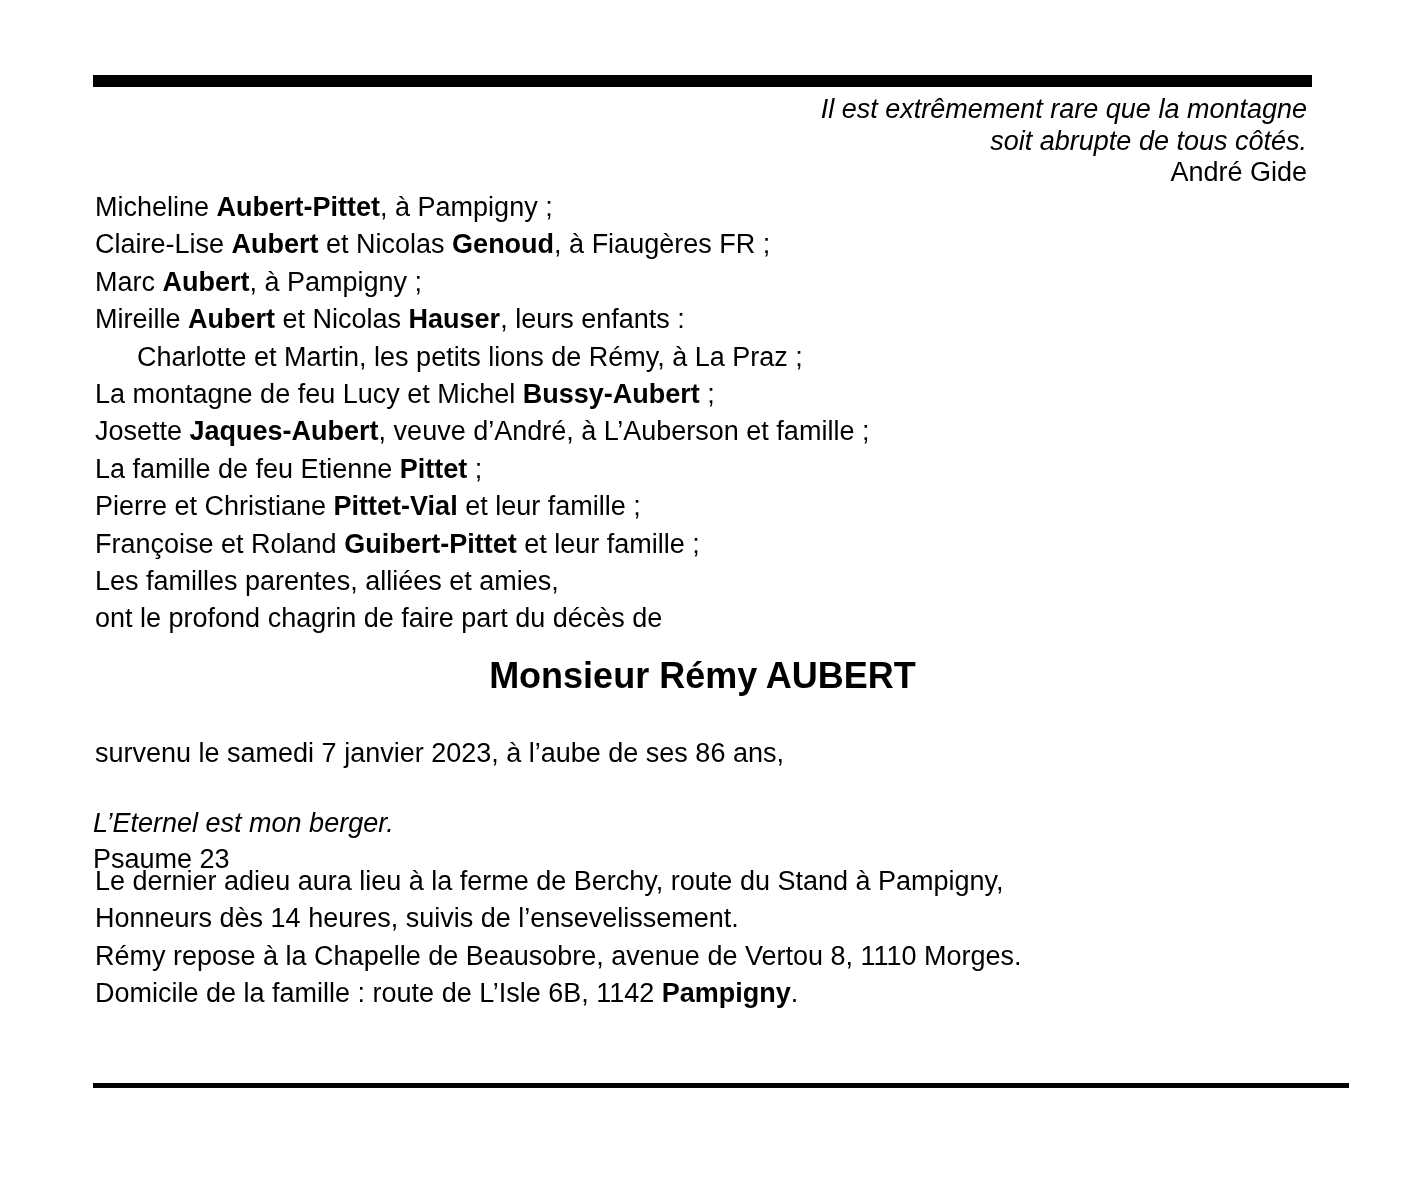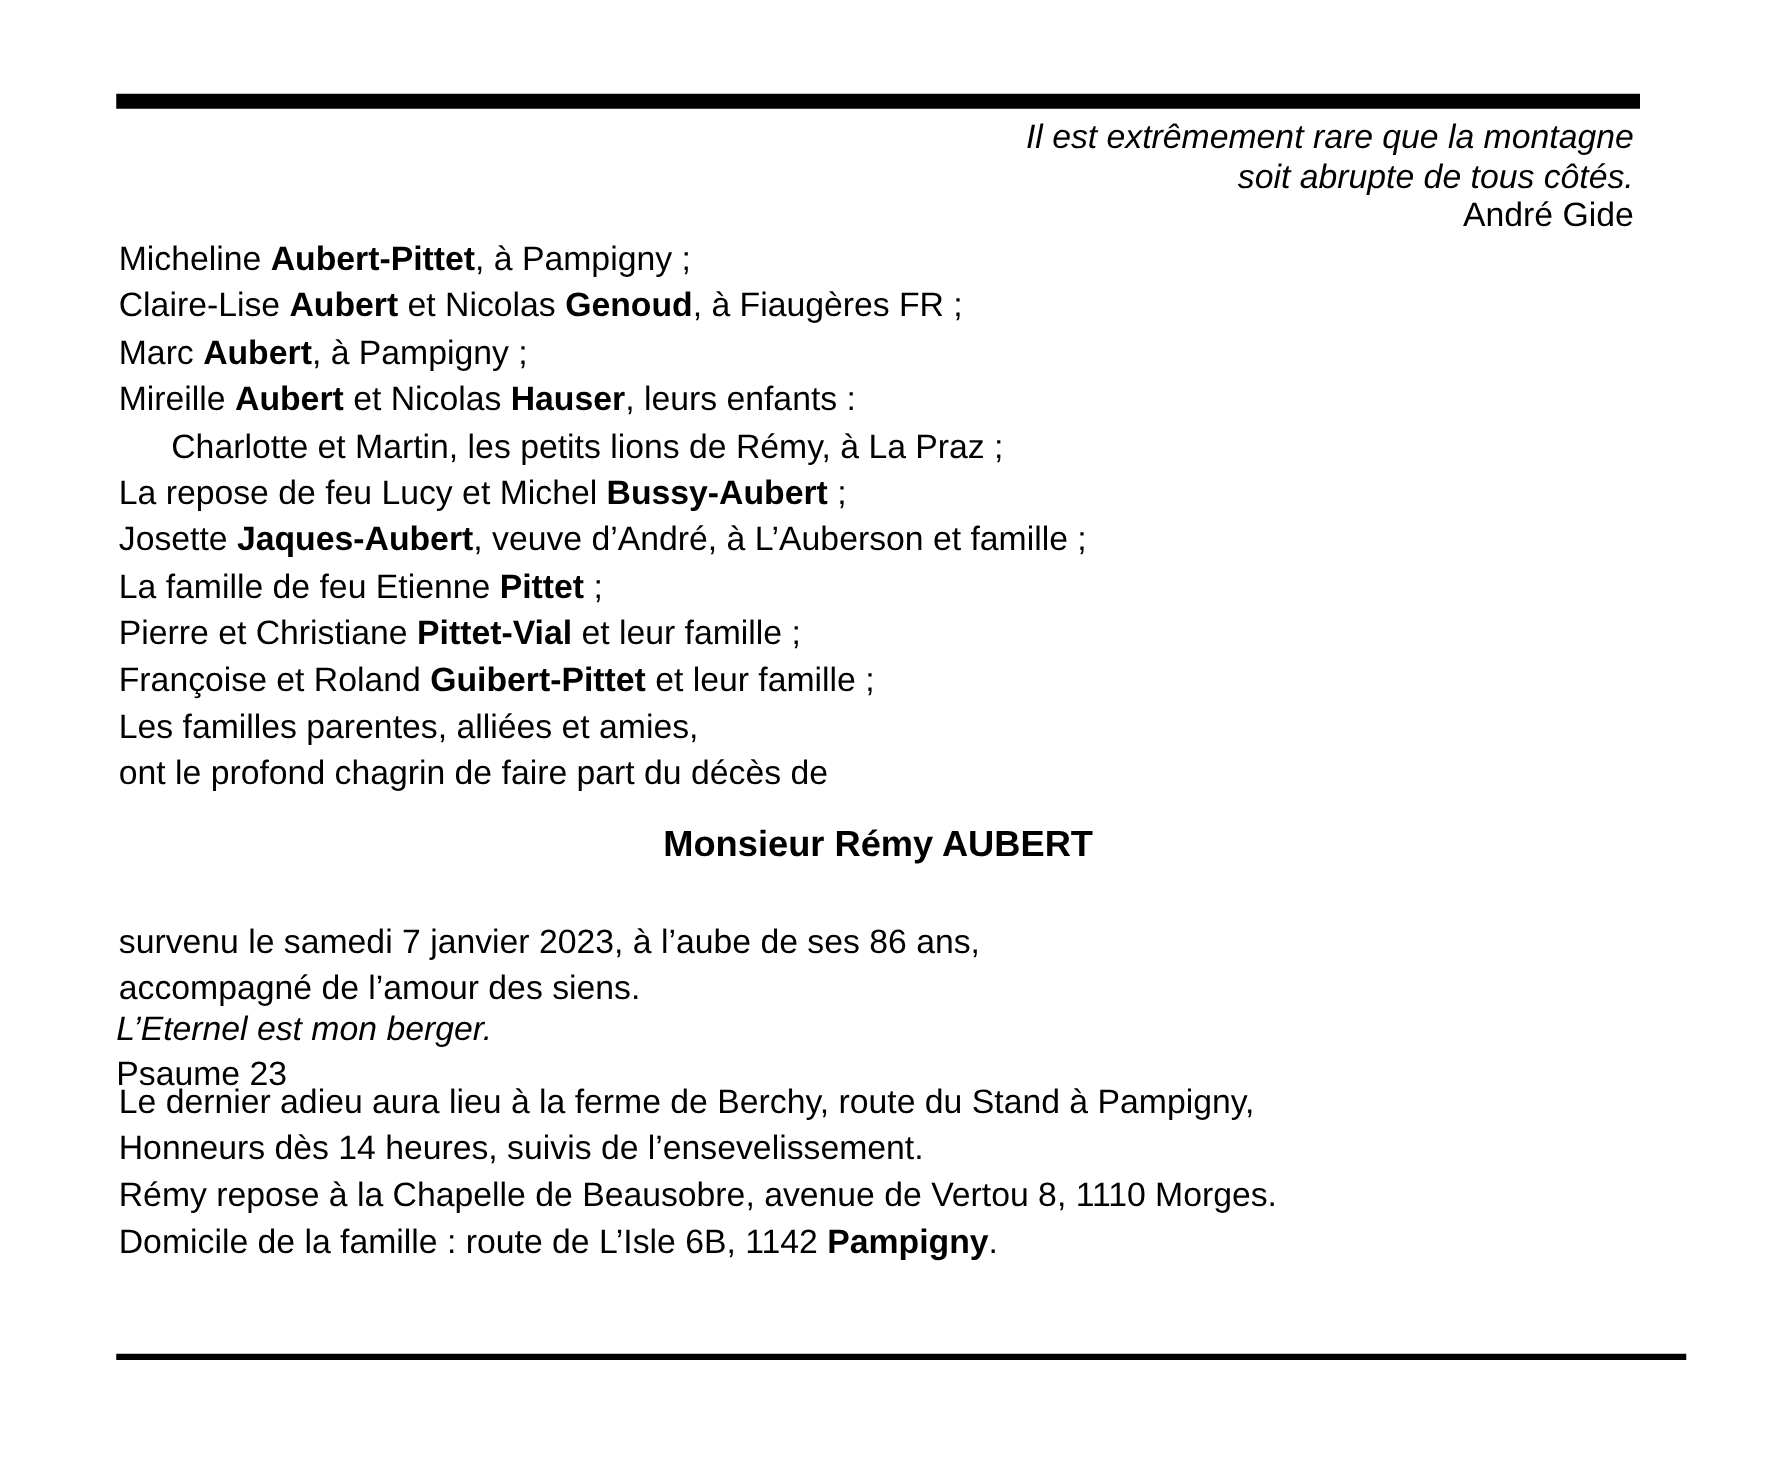--- a/index.html
+++ b/index.html
@@ -57,21 +57,21 @@
   }
   .line.indent {
     padding-left: 42px;
   }
   .deceased-title {
     position: absolute;
     left: 93px;
     top: 656px;
     width: 1219px;
     text-align: center;
-    font-size: 29px;
+    font-size: 36px;
     font-weight: bold;
     line-height: 40px;
   }
   .announcement-block {
     position: absolute;
     left: 95px;
     top: 735px;
     width: 1220px;
     line-height: 37.4px;
     white-space: nowrap;
@@ -113,34 +113,33 @@
     <div class="quote-line">soit abrupte de tous côtés.</div>
     <div class="attribution">André Gide</div>
   </div>
 
   <div class="family-block">
       <div class="line"><span class="seg">Micheline </span><span class="seg-bold">Aubert-Pittet</span><span class="seg">, à Pampigny ;</span></div>
       <div class="line"><span class="seg">Claire-Lise </span><span class="seg-bold">Aubert</span><span class="seg"> et Nicolas </span><span class="seg-bold">Genoud</span><span class="seg">, à Fiaugères FR ;</span></div>
       <div class="line"><span class="seg">Marc </span><span class="seg-bold">Aubert</span><span class="seg">, à Pampigny ;</span></div>
       <div class="line"><span class="seg">Mireille </span><span class="seg-bold">Aubert</span><span class="seg"> et Nicolas </span><span class="seg-bold">Hauser</span><span class="seg">, leurs enfants :</span></div>
       <div class="line indent"><span class="seg">Charlotte et Martin, les petits lions de Rémy, à La Praz ;</span></div>
-      <div class="line"><span class="seg">La repose de feu Lucy et Michel </span><span class="seg-bold">Bussy-Aubert</span><span class="seg"> ;</span></div>
+      <div class="line"><span class="seg">La montagne de feu Lucy et Michel </span><span class="seg-bold">Bussy-Aubert</span><span class="seg"> ;</span></div>
       <div class="line"><span class="seg">Josette </span><span class="seg-bold">Jaques-Aubert</span><span class="seg">, veuve d’André, à L’Auberson et famille ;</span></div>
       <div class="line"><span class="seg">La famille de feu Etienne </span><span class="seg-bold">Pittet</span><span class="seg"> ;</span></div>
       <div class="line"><span class="seg">Pierre et Christiane </span><span class="seg-bold">Pittet-Vial</span><span class="seg"> et leur famille ;</span></div>
       <div class="line"><span class="seg">Françoise et Roland </span><span class="seg-bold">Guibert-Pittet</span><span class="seg"> et leur famille ;</span></div>
       <div class="line"><span class="seg">Les familles parentes, alliées et amies,</span></div>
       <div class="line"><span class="seg">ont le profond chagrin de faire part du décès de</span></div>
     </div>
 
   <div class="deceased-title">Monsieur Rémy AUBERT</div>
 
   <div class="announcement-block">
       <div class="line"><span class="seg">survenu le samedi 7 janvier 2023, à l’aube de ses 86 ans,</span></div>
-      <div class="line"><span class="seg">accompagné de l’amour des siens.</span></div>
     </div>
 
   <div class="verse">
     <div class="verse-line">L’Eternel est mon berger.</div>
     <div class="verse-ref">Psaume 23</div>
   </div>
 
   <div class="details-block">
       <div class="line"><span class="seg">Le dernier adieu aura lieu à la ferme de Berchy, route du Stand à Pampigny,</span></div>
       <div class="line"><span class="seg">Honneurs dès 14 heures, suivis de l’ensevelissement.</span></div>

